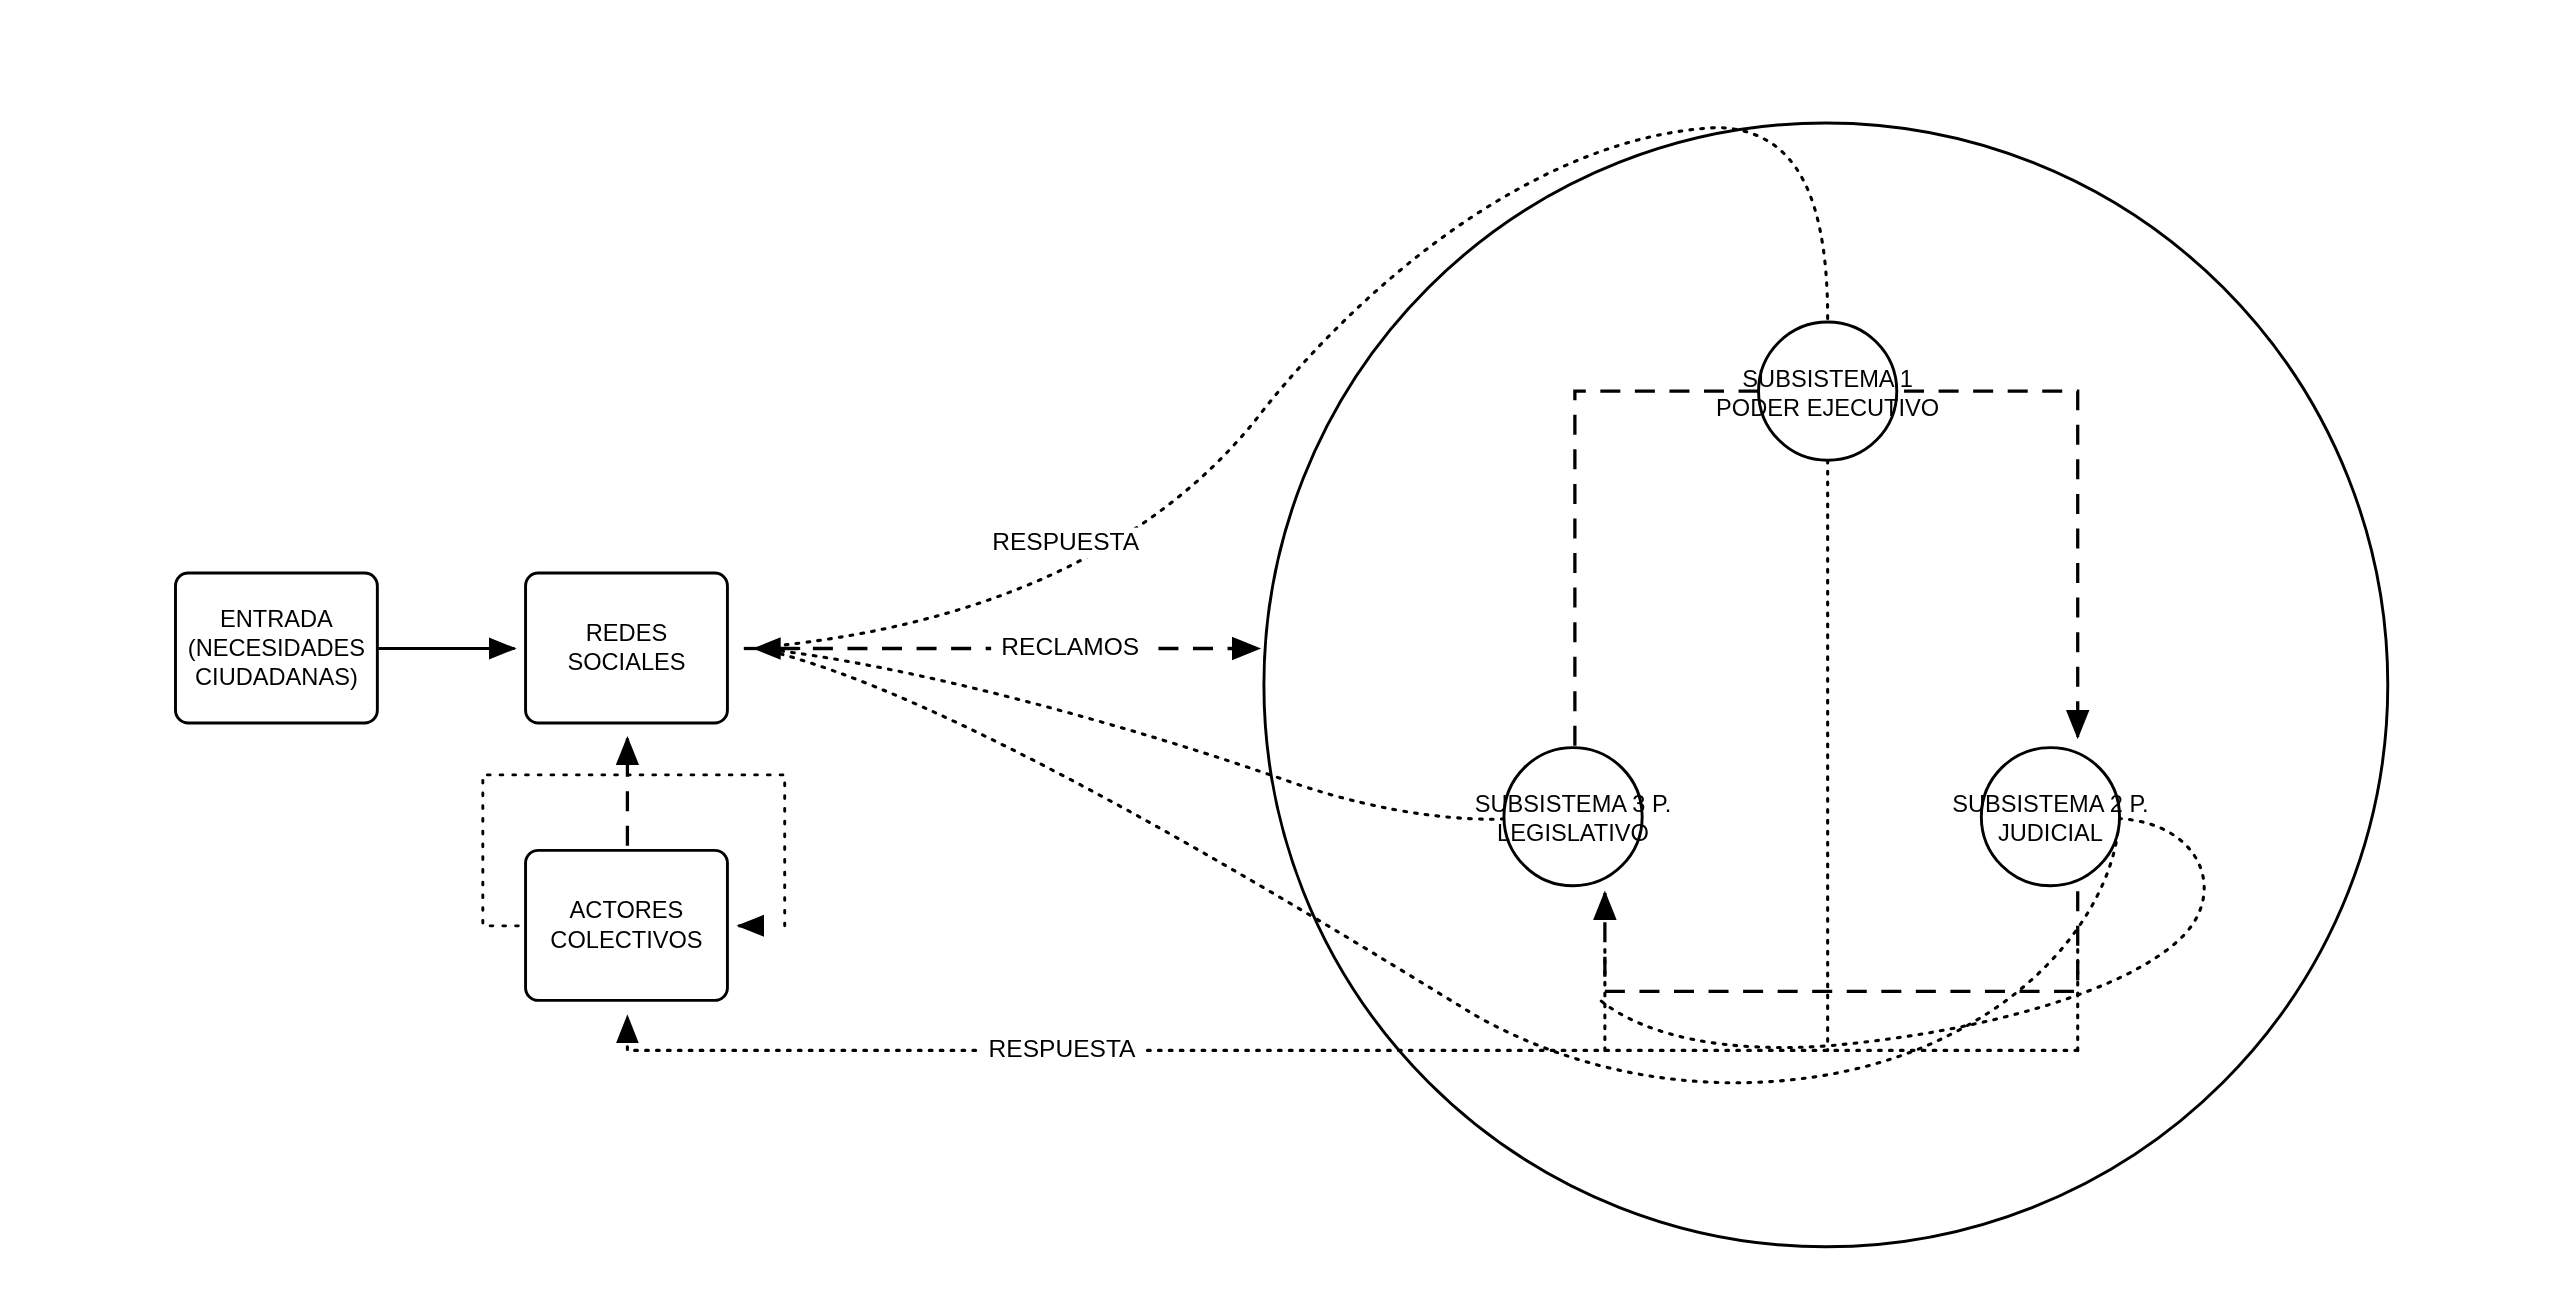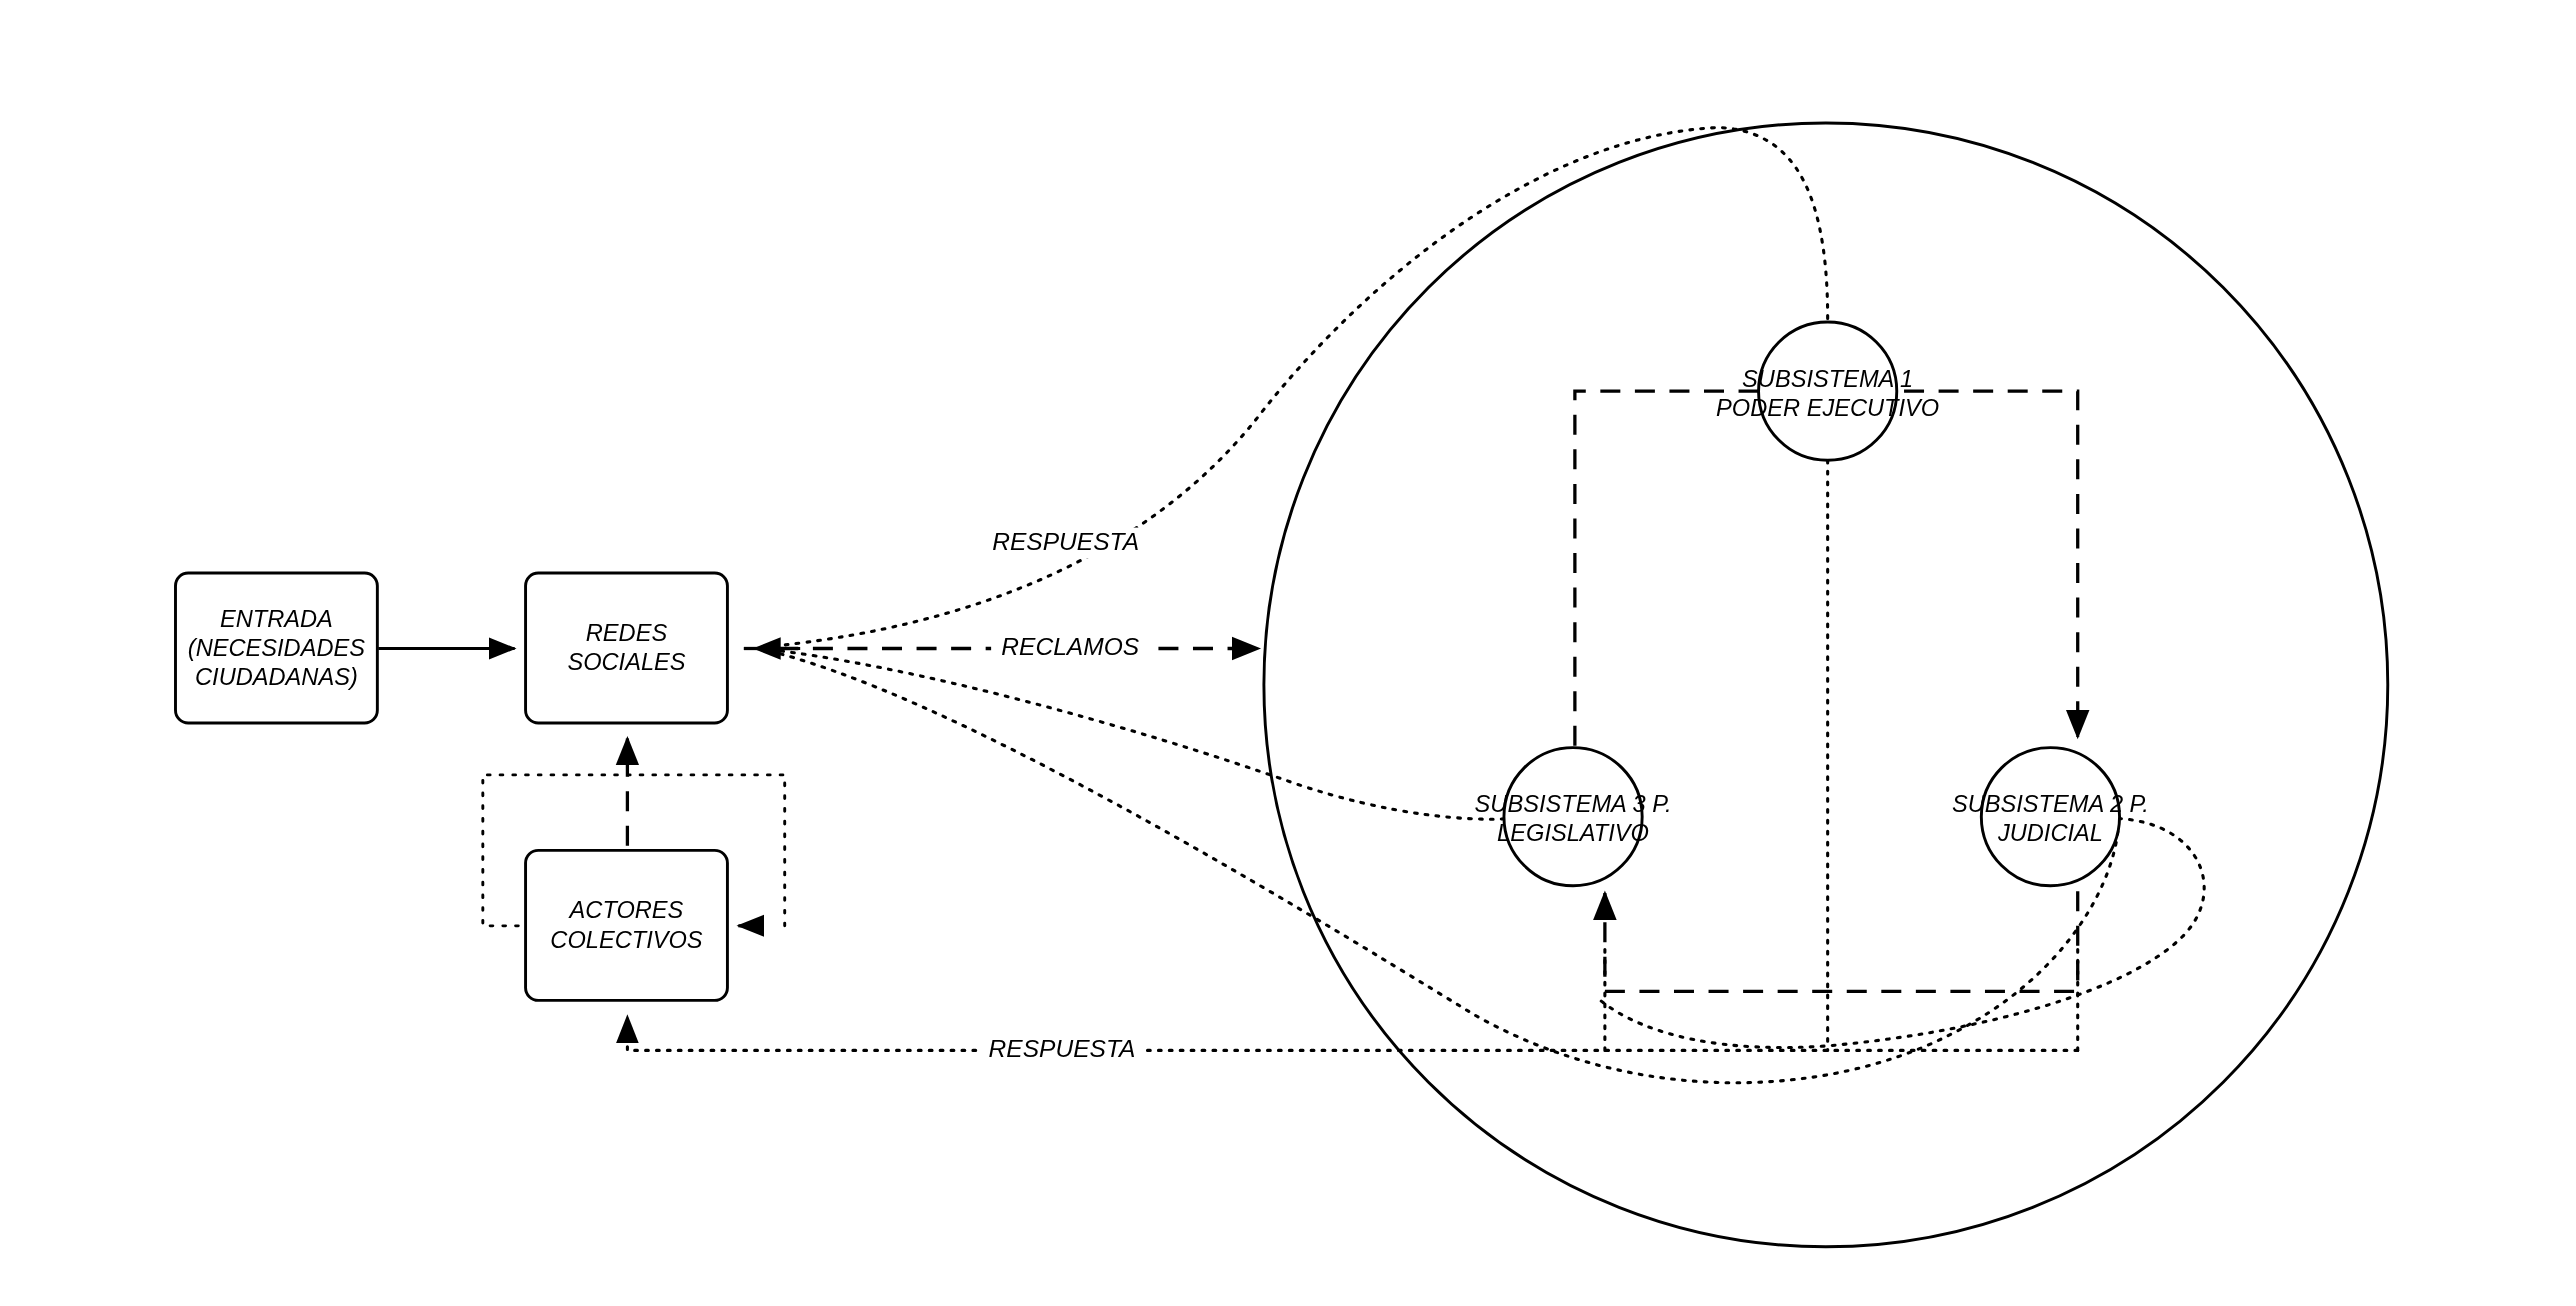--- a/index.html
+++ b/index.html
@@ -12,21 +12,20 @@
     width: 2576px;
     height: 1307px;
     font-family: "Liberation Sans", sans-serif;
     overflow: hidden;
   }
   #diagram-root {
     position: relative;
     width: 2576px;
     height: 1307px;
     background: #ffffff;
-    font-style: italic;
   }
   svg#diagram-svg {
     display: block;
     width: 2576px;
     height: 1307px;
   }
   .node-shape {
     fill: #ffffff;
     stroke: #000000;
     stroke-width: 3.2;

